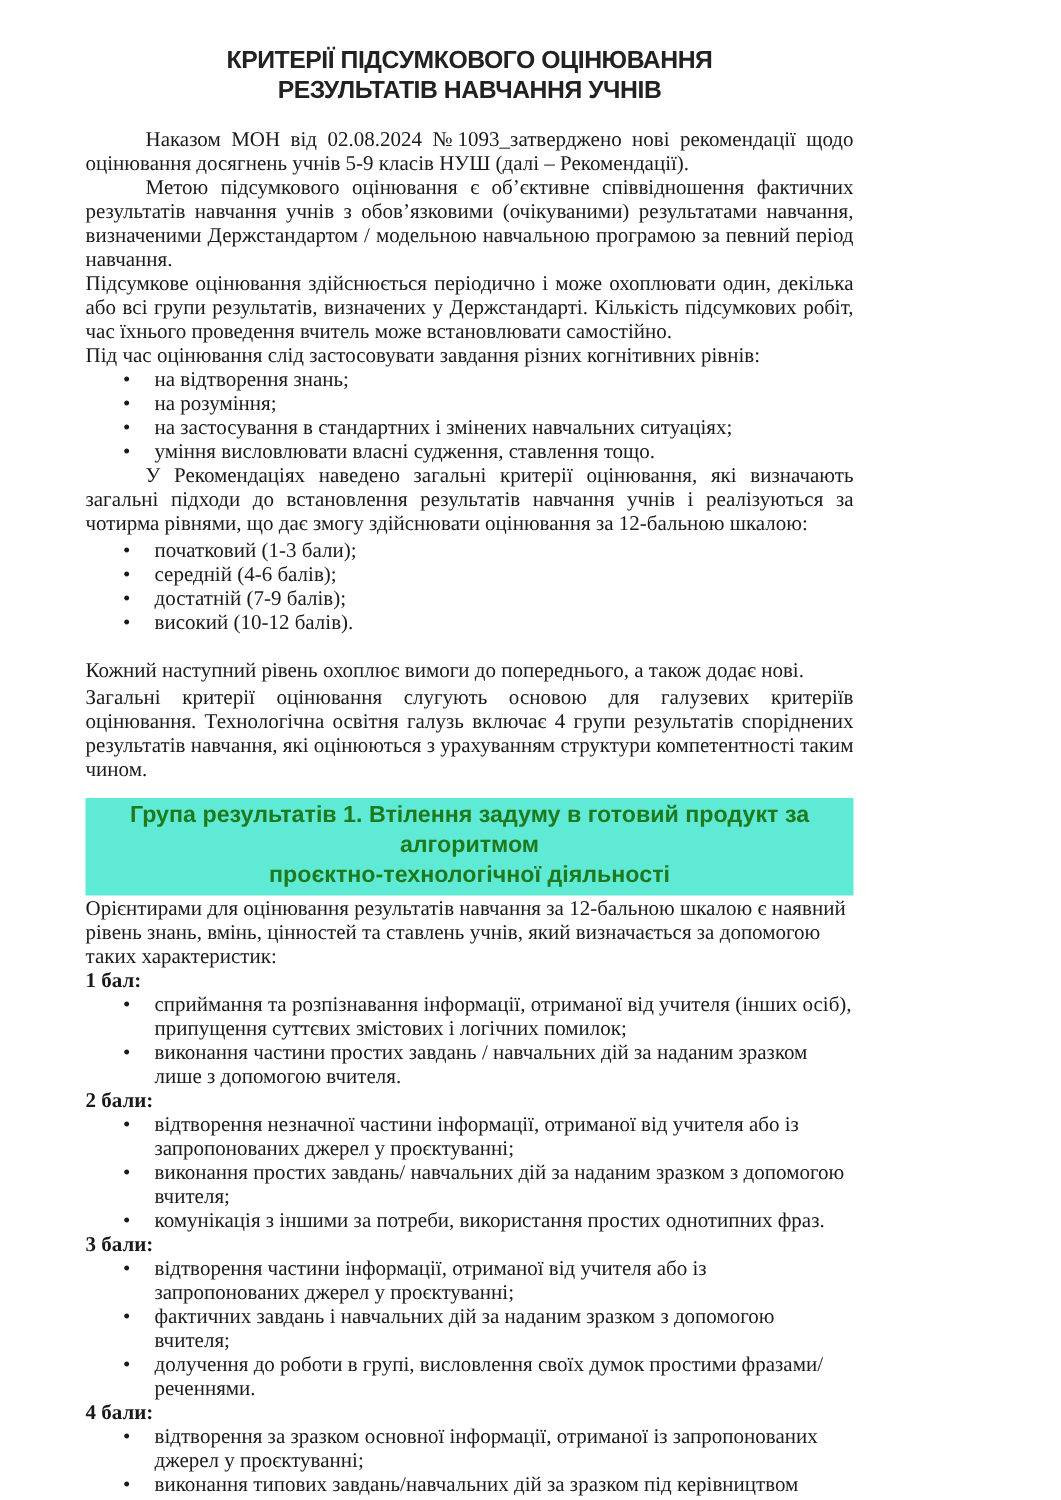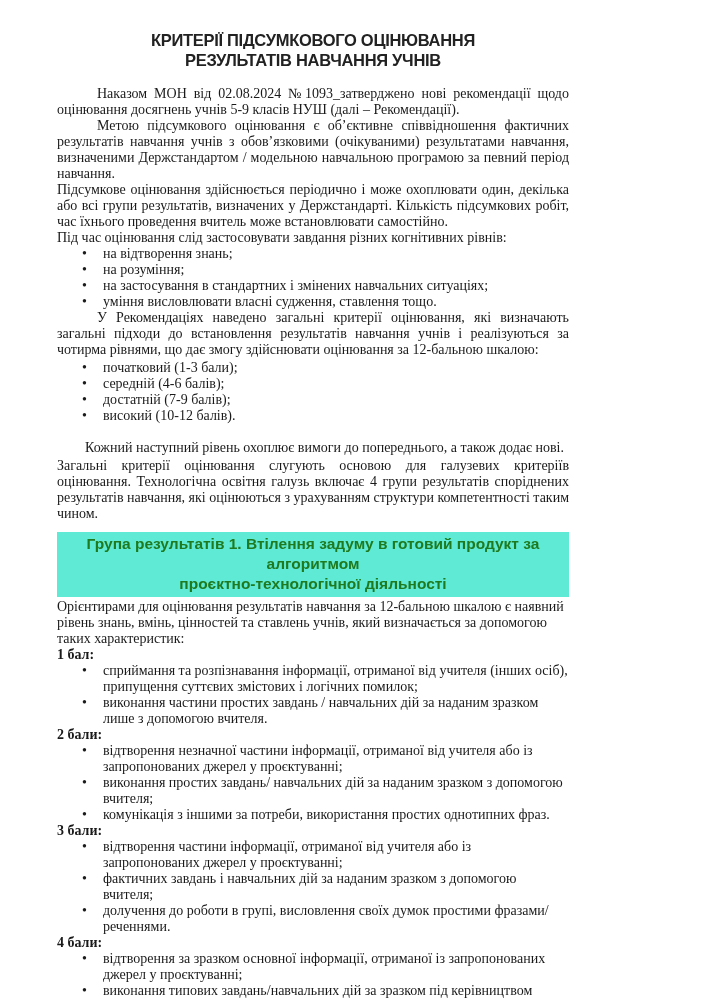--- a/index.html
+++ b/index.html
@@ -25,21 +25,21 @@
     color: #222;
   }
   .para {
     font-size: 14px;
     line-height: 16px;
   }
   .justify { text-align: justify; }
   .indent { text-indent: 40px; }
   .mt-first { margin-top: 16px; }
   .mt-12 { margin-top: 0; }
-  .mt-16 { margin-top: 16px; margin-left: 28px; }
+  .mt-16 { margin-top: 16px; }
   .mt-2 { margin-top: 2px; }
   .bullets {
     list-style: none;
     font-size: 14px;
     line-height: 16px;
   }
   .bullets li {
     position: relative;
     padding-left: 46px;
     text-align: left;

